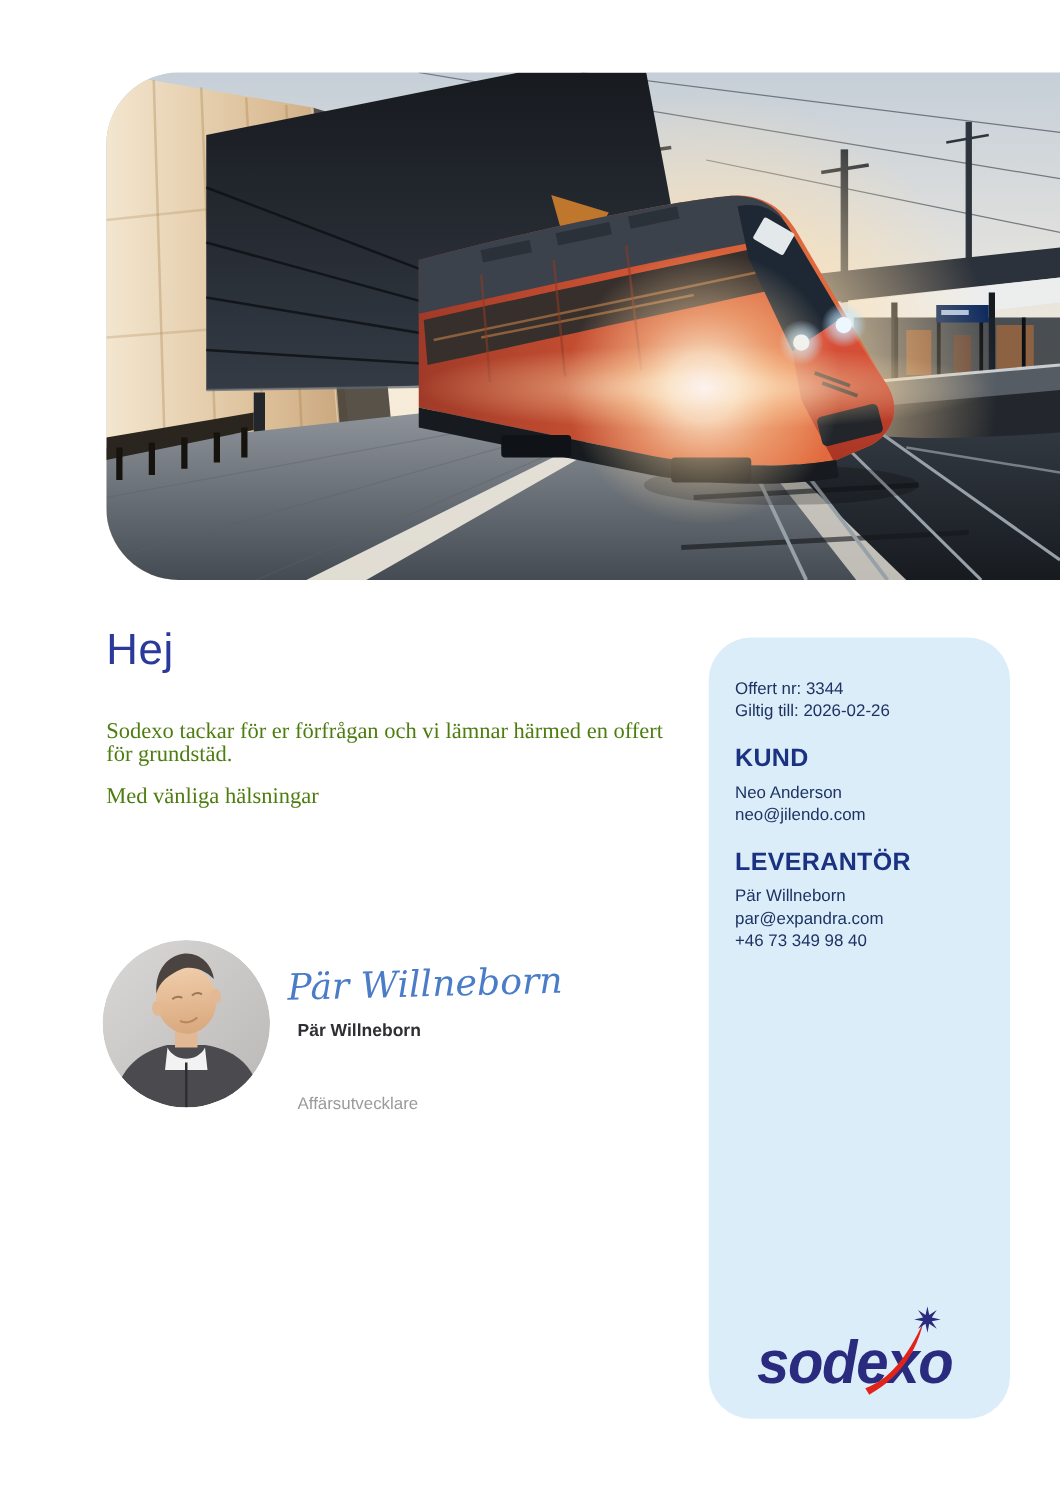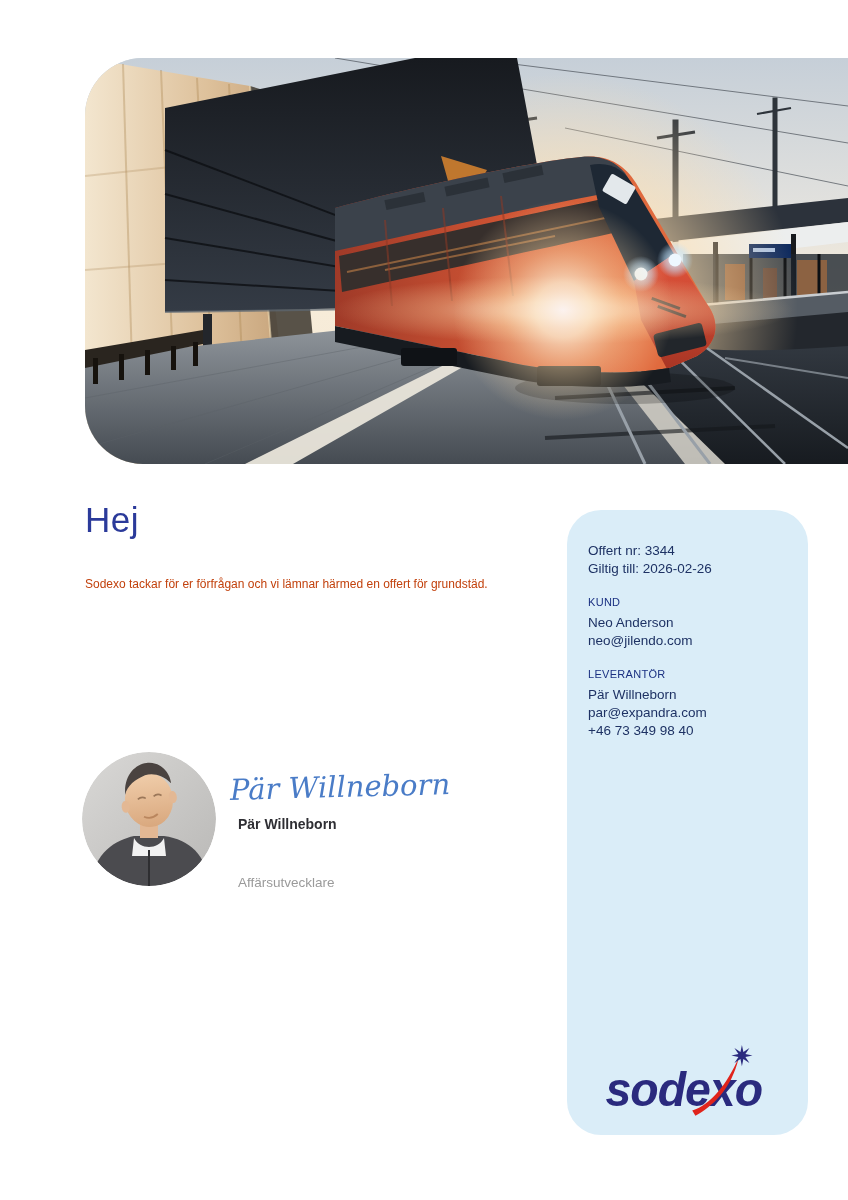--- a/index.html
+++ b/index.html
@@ -12,39 +12,39 @@
     position:absolute;left:85px;top:58px;width:763px;height:406px;
     border-radius:58px 0 0 58px;overflow:hidden;background:#cdd6de;
   }
   .hero svg{display:block;width:100%;height:100%;}
   
   .greeting{
     position:absolute;left:85px;top:500px;margin:0;
     font-size:35px;font-weight:300;letter-spacing:.5px;color:#2b3a9a;
   }
   .body-copy{position:absolute;left:85px;top:575px;width:458px;}
-  .body-copy p{margin:0 0 14px 0;font-size:12px;line-height:19px;color:#c2410c;}
+  .body-copy p{margin:0 0 14px 0;font-size:18px;line-height:19px;color:#4d7c0f;font-family:Liberation Serif, serif;}
   
   .avatar{position:absolute;left:82px;top:752px;width:134px;height:134px;border-radius:50%;overflow:hidden;}
   .sig-script{
     position:absolute;left:230px;top:770px;
     font-family:"DejaVu Serif","Liberation Serif",serif;font-style:italic;
     font-size:29px;color:#4a7cc7;transform:rotate(-1.5deg);white-space:nowrap;
   }
   .sig-name{position:absolute;left:238px;top:816px;font-size:14px;font-weight:bold;color:#2e2e33;}
   .sig-title{position:absolute;left:238px;top:875px;font-size:13.5px;color:#9a9a9a;}
   
   .panel{
     position:absolute;left:567px;top:510px;width:241px;height:625px;
     background:#daedf8;border-radius:34px;box-sizing:border-box;
     padding:32px 8px 0 21px;
   }
   .panel .meta div{font-size:13.5px;line-height:18px;color:#1e3264;}
   .panel h2{
-    margin:18px 0 5px 0;font-size:11px;font-weight:normal;color:#1b3182;letter-spacing:.3px;
+    margin:18px 0 5px 0;font-size:20px;font-weight:bold;color:#1b3182;letter-spacing:.3px;
   }
   .panel .lines div{font-size:13.5px;line-height:18px;color:#1e3264;}
   .panel .contact{margin-top:6px;}
   .logo{position:absolute;left:50%;bottom:16px;transform:translateX(-50%);width:172px;height:74px;}
   .logo svg{display:block;width:100%;height:100%;}
 </style>
 </head>
 <body>
 
 <div class="page">
@@ -254,20 +254,21 @@
 
       <ellipse cx="478" cy="252" rx="230" ry="34" fill="url(#sunGlow)" opacity=".6"></ellipse>
       <circle cx="478" cy="252" r="110" fill="url(#sunGlow)" opacity=".8"></circle>
     </svg>
   </div>
 
   <h1 class="greeting">Hej</h1>
 
   <div class="body-copy">
     <p>Sodexo tackar för er förfrågan och vi lämnar härmed en offert för grundstäd.</p>
+    <p>Med vänliga hälsningar</p>
   </div>
 
   <div class="avatar">
     <svg viewBox="0 0 134 134">
       <defs>
         <linearGradient id="avBg" x1="0" y1="0" x2="1" y2="1">
           <stop offset="0%" stop-color="#d9d8d6"></stop>
             <stop offset="100%" stop-color="#b9b8b6"></stop>
         </linearGradient>
         <linearGradient id="skin" x1="0" y1="0" x2="0" y2="1">

